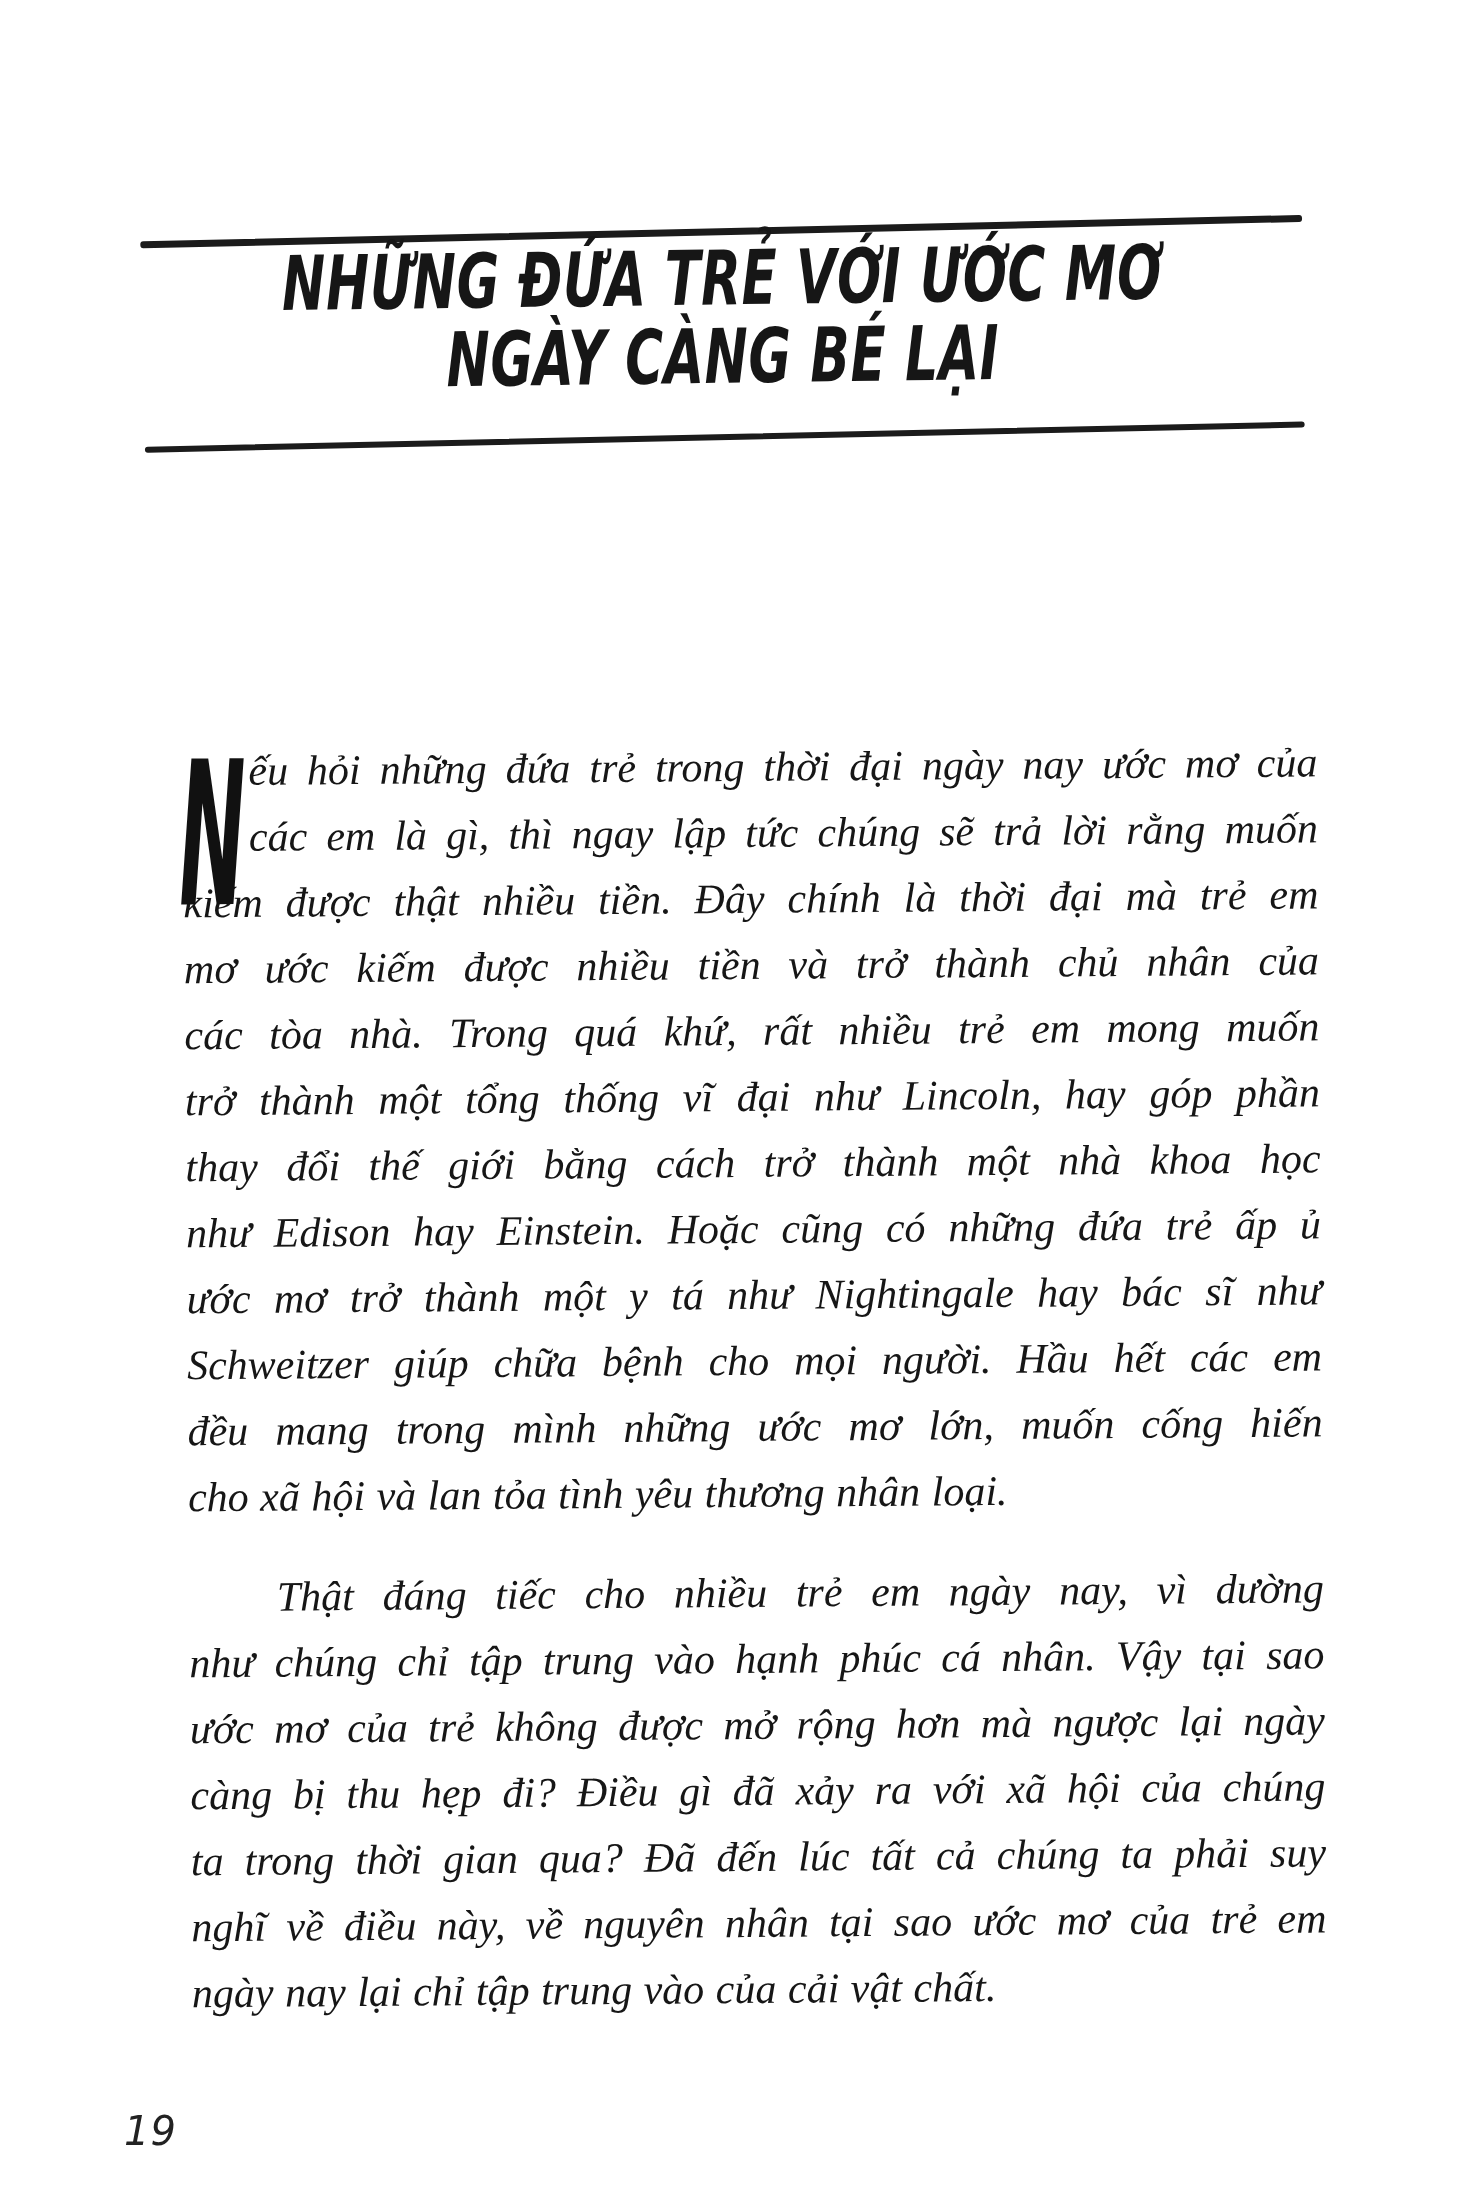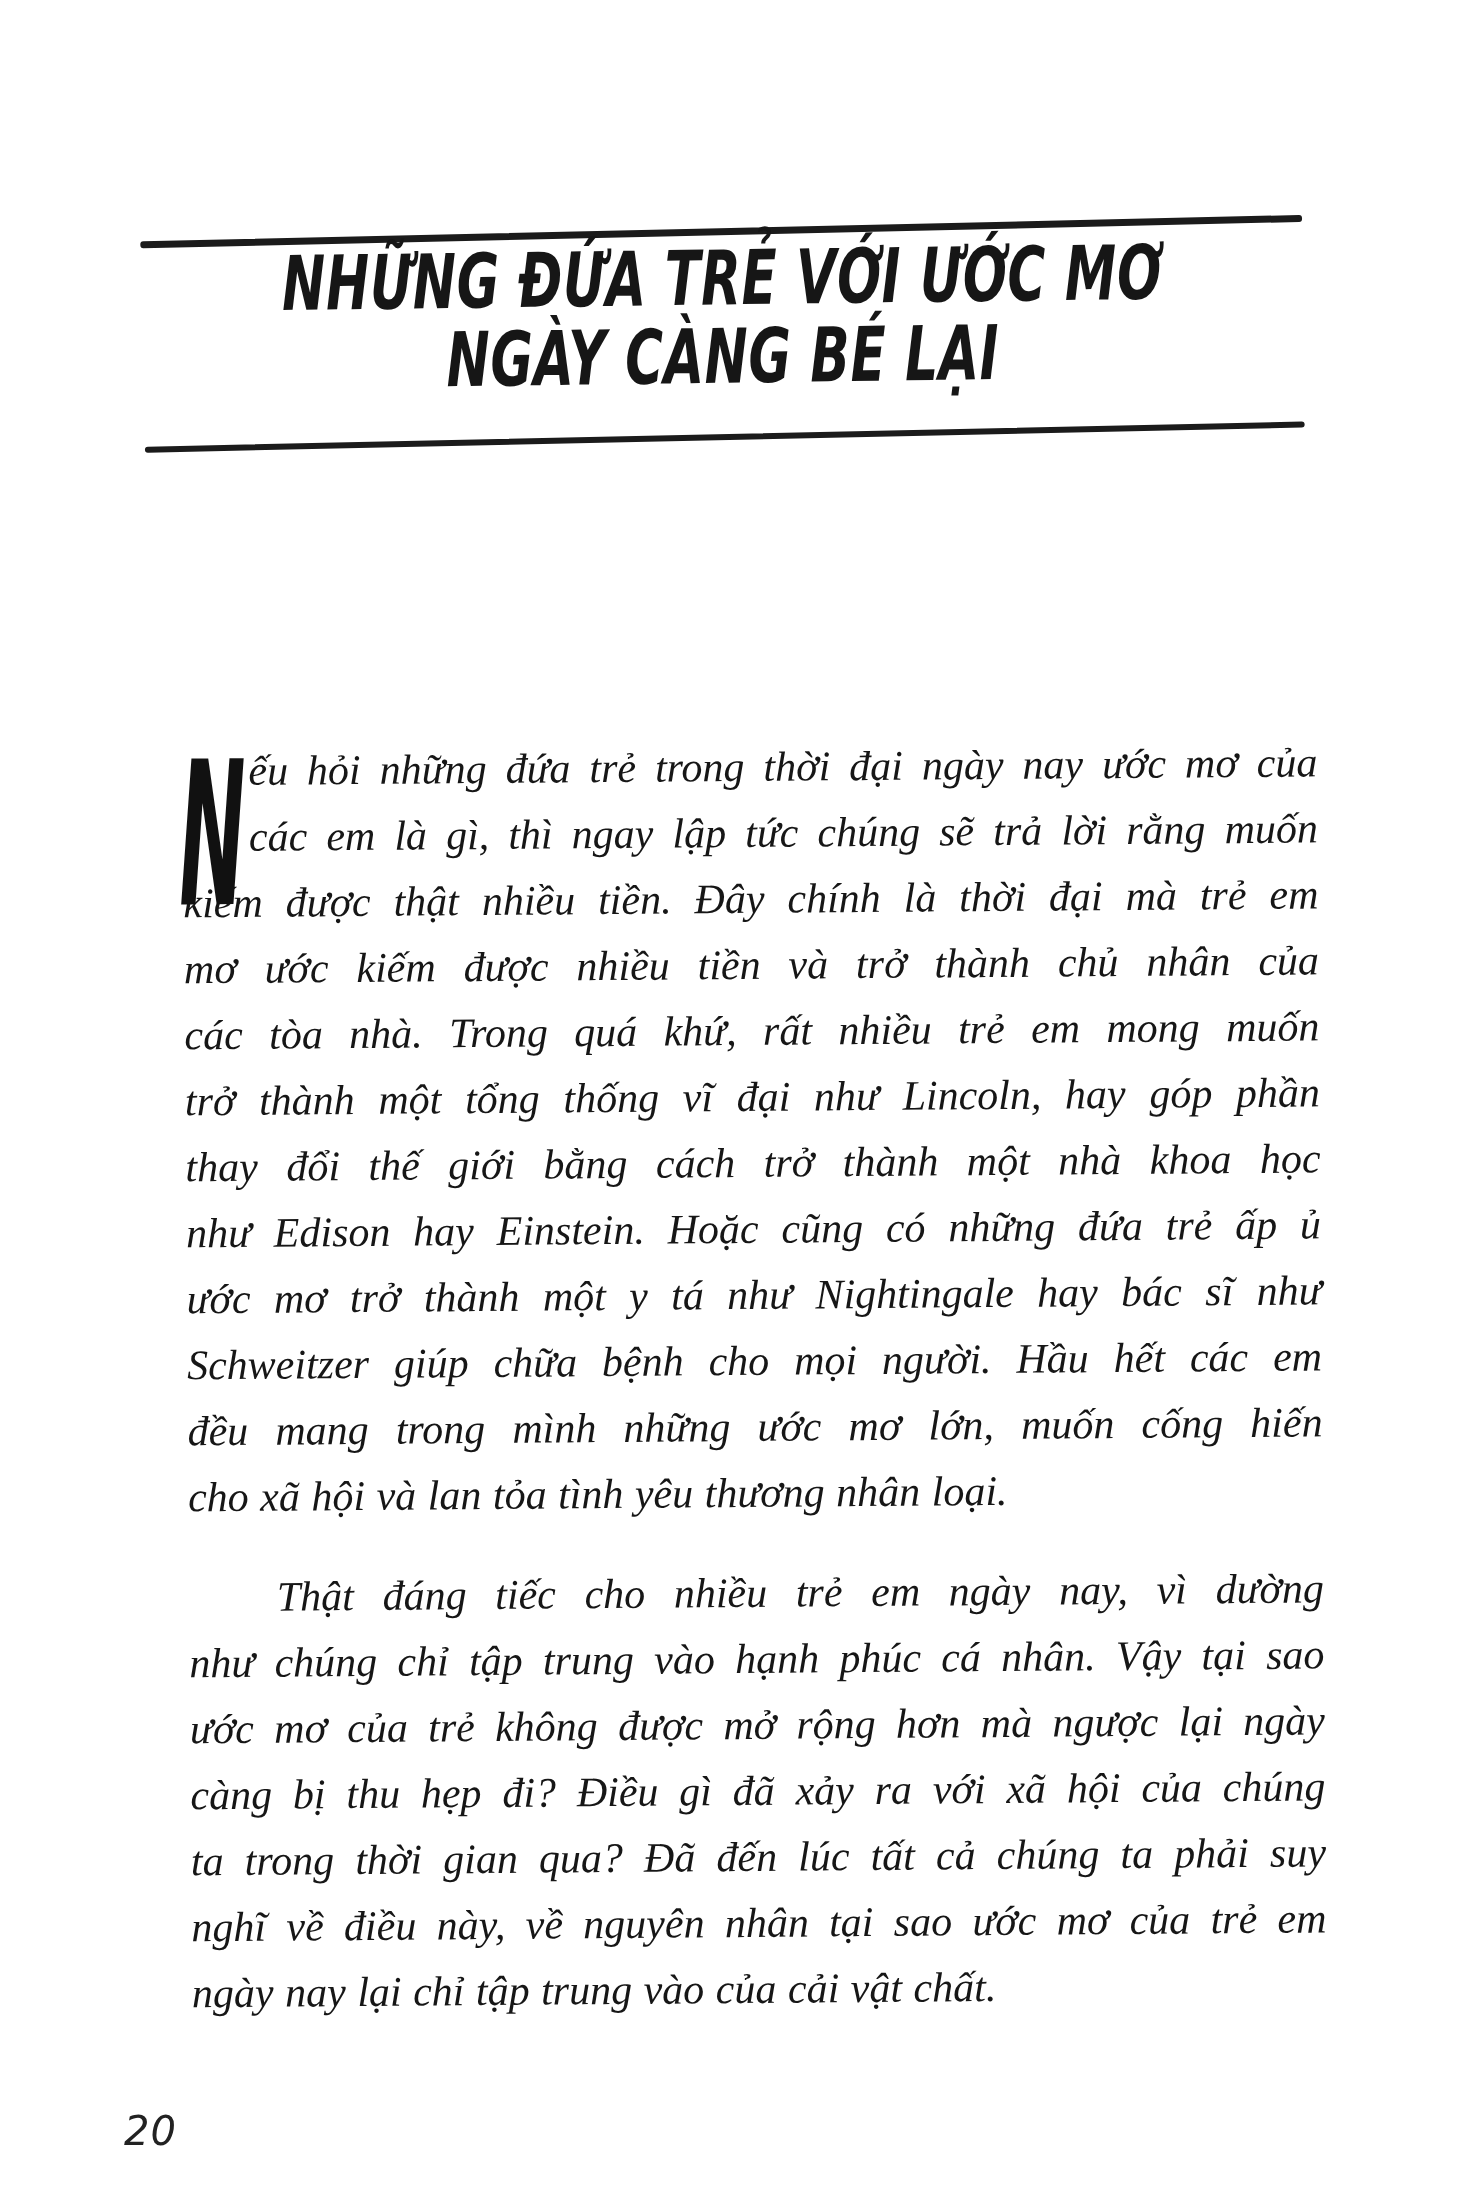--- a/index.html
+++ b/index.html
@@ -95,14 +95,14 @@
           <div class="line">ước mơ của trẻ không được mở rộng hơn mà ngược lại ngày</div>
           <div class="line">càng bị thu hẹp đi? Điều gì đã xảy ra với xã hội của chúng</div>
           <div class="line">ta trong thời gian qua? Đã đến lúc tất cả chúng ta phải suy</div>
           <div class="line">nghĩ về điều này, về nguyên nhân tại sao ước mơ của trẻ em</div>
           <div class="line last">ngày nay lại chỉ tập trung vào của cải vật chất.</div>
         </div>
       </div>
 
   </div>
 
-  <div class="page-number">20</div>
+  <div class="page-number">19</div>
 </div>
 
 </body></html>

